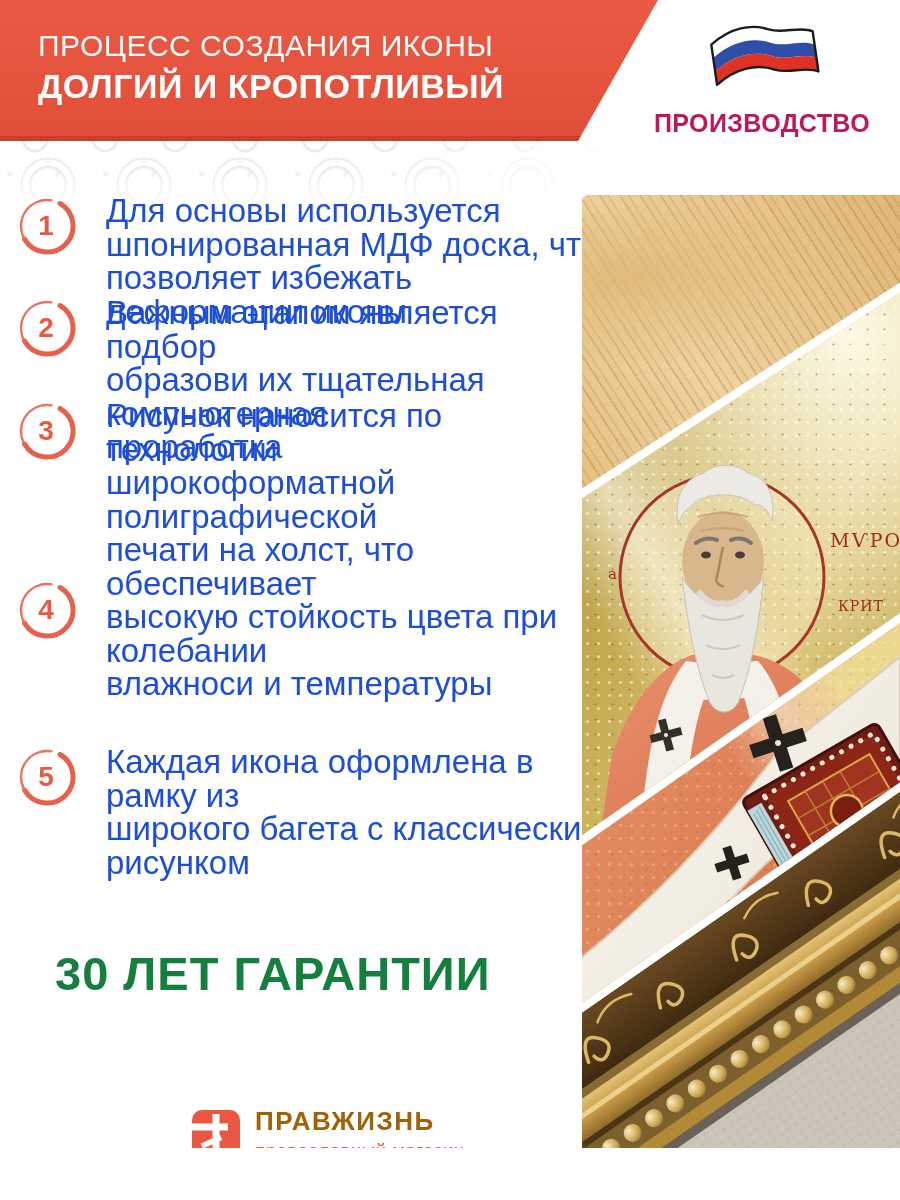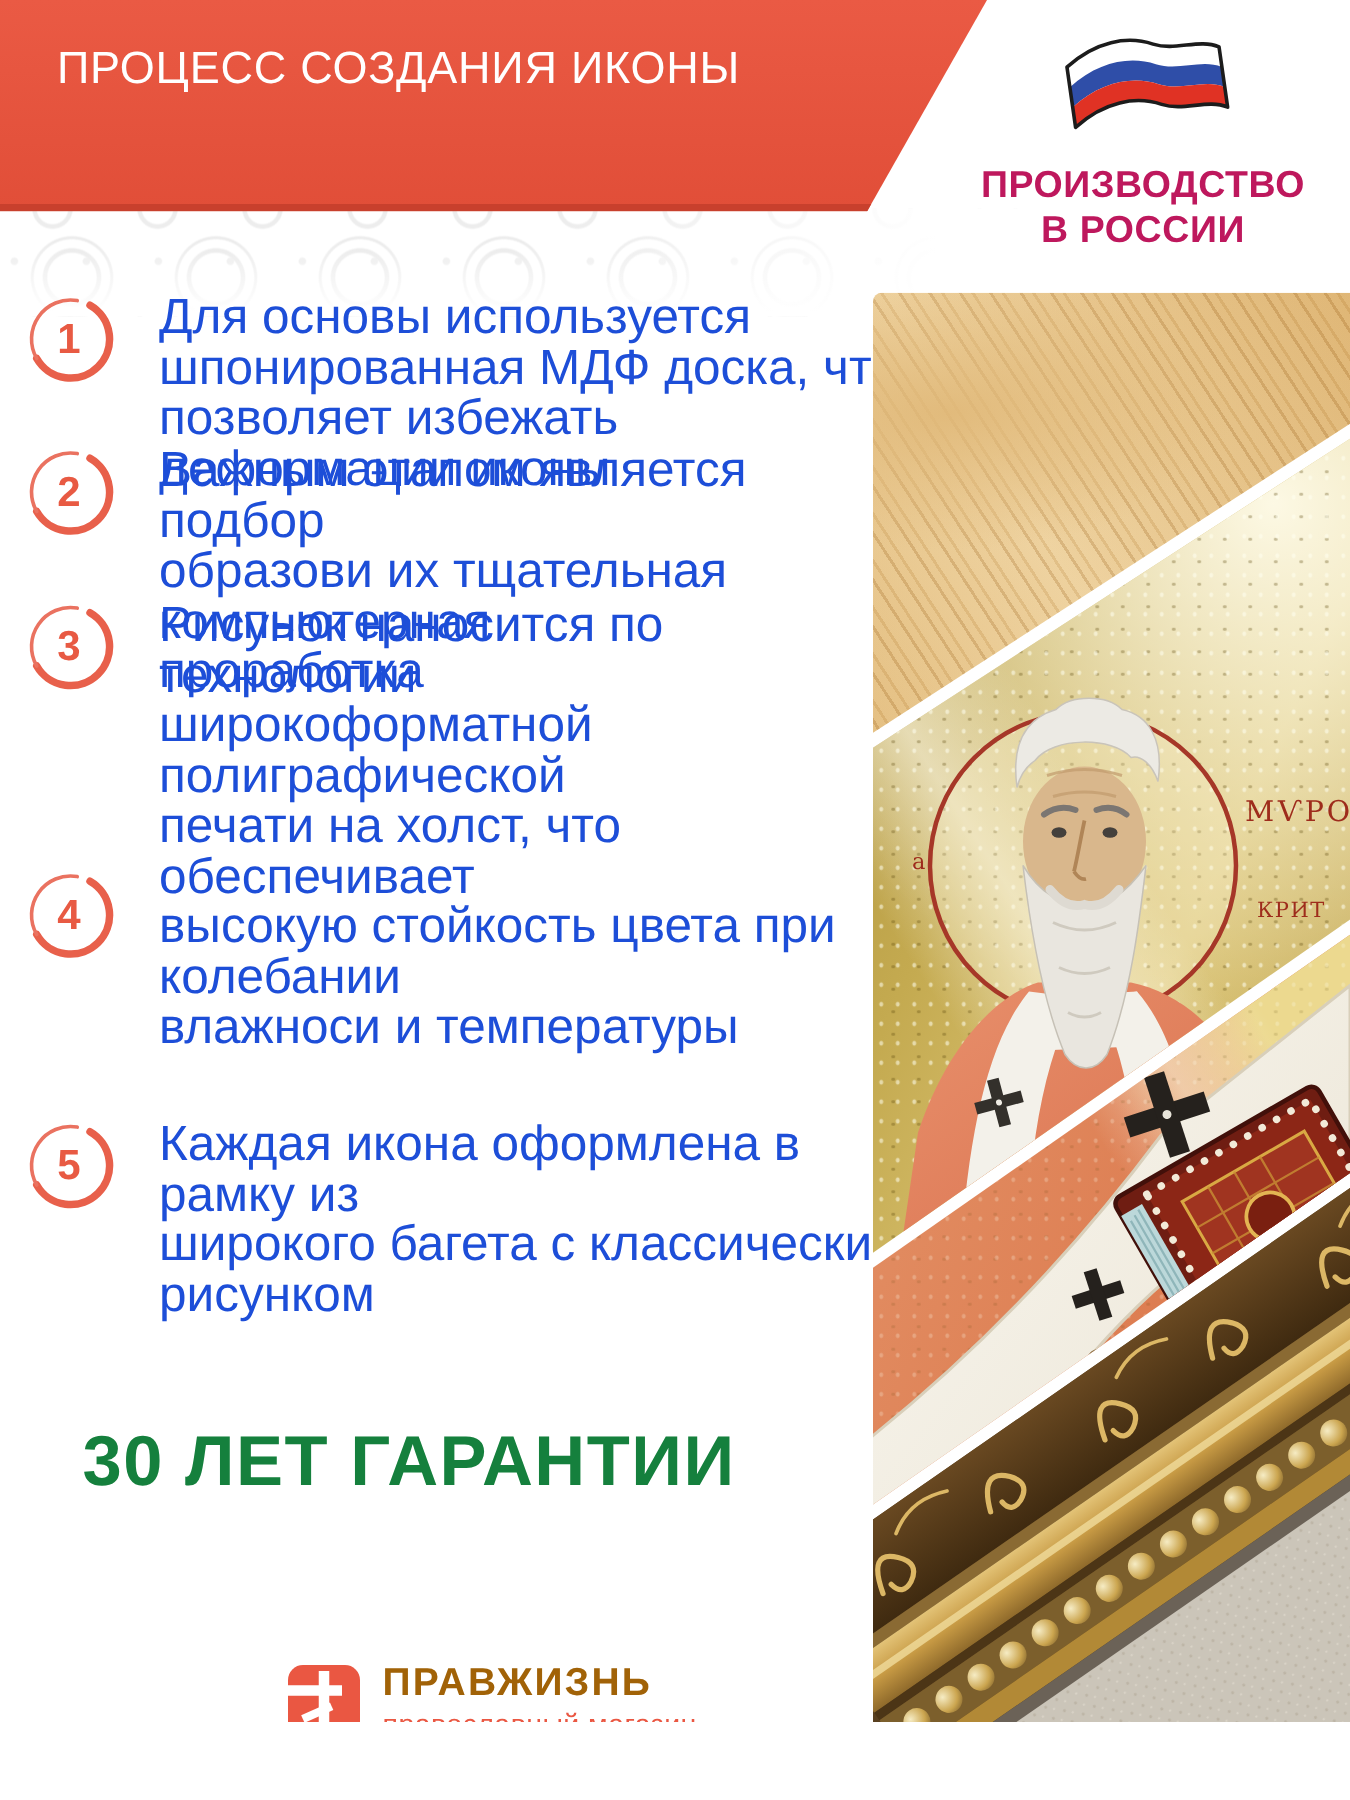--- a/index.html
+++ b/index.html
@@ -102,31 +102,31 @@
 </style>
 </head>
 <body>
 
 <div class="page">
 
   <div class="pattern-band"></div>
 
   <div class="banner">
     <span class="banner-line1">ПРОЦЕСС СОЗДАНИЯ ИКОНЫ</span>
+    <span class="banner-line2">ДОЛГИЙ И КРОПОТЛИВЫЙ</span>
   </div>
 
   <div class="badge">
     <svg class="flag" width="126" height="88" viewBox="0 0 130 92">
       <path d="M12,30 C32,12 54,8 72,14 C88,19 104,10 118,16 L120,30 C106,24 90,33 74,28 C56,22 34,26 14,44 Z" fill="#ffffff"></path>
       <path d="M14,44 C34,26 56,22 74,28 C90,33 106,24 120,30 L122,44 C108,38 92,47 76,42 C58,36 36,40 16,58 Z" fill="#2f4ea8"></path>
       <path d="M16,58 C36,40 58,36 76,42 C92,47 108,38 122,44 L124,58 C110,52 94,61 78,56 C60,50 38,54 18,72 Z" fill="#e03224"></path>
       <path d="M12,30 C32,12 54,8 72,14 C88,19 104,10 118,16 L124,58 C110,52 94,61 78,56 C60,50 38,54 18,72 Z" fill="none" stroke="#1c1c1c" stroke-width="2.5" stroke-linejoin="round"></path>
     </svg>
     <div class="badge-text">ПРОИЗВОДСТВО</div>
-    <div class="badge-text">В РОССИИ</div>
   </div>
 
   <div class="step" style="top:194px">
     <div class="num-badge">
       <svg width="58" height="58" viewBox="0 0 58 58">
         <path d="M42,6.5 A26,26 0 1 1 6.5,42" fill="none" stroke="#e8604b" stroke-width="5" stroke-linecap="round"></path>
         <path d="M6.5,42 A26,26 0 0 1 33.5,3.4" fill="none" stroke="#ea7260" stroke-width="2.4" stroke-linecap="round"></path>
       </svg>
       <span class="num">1</span>
     </div>

